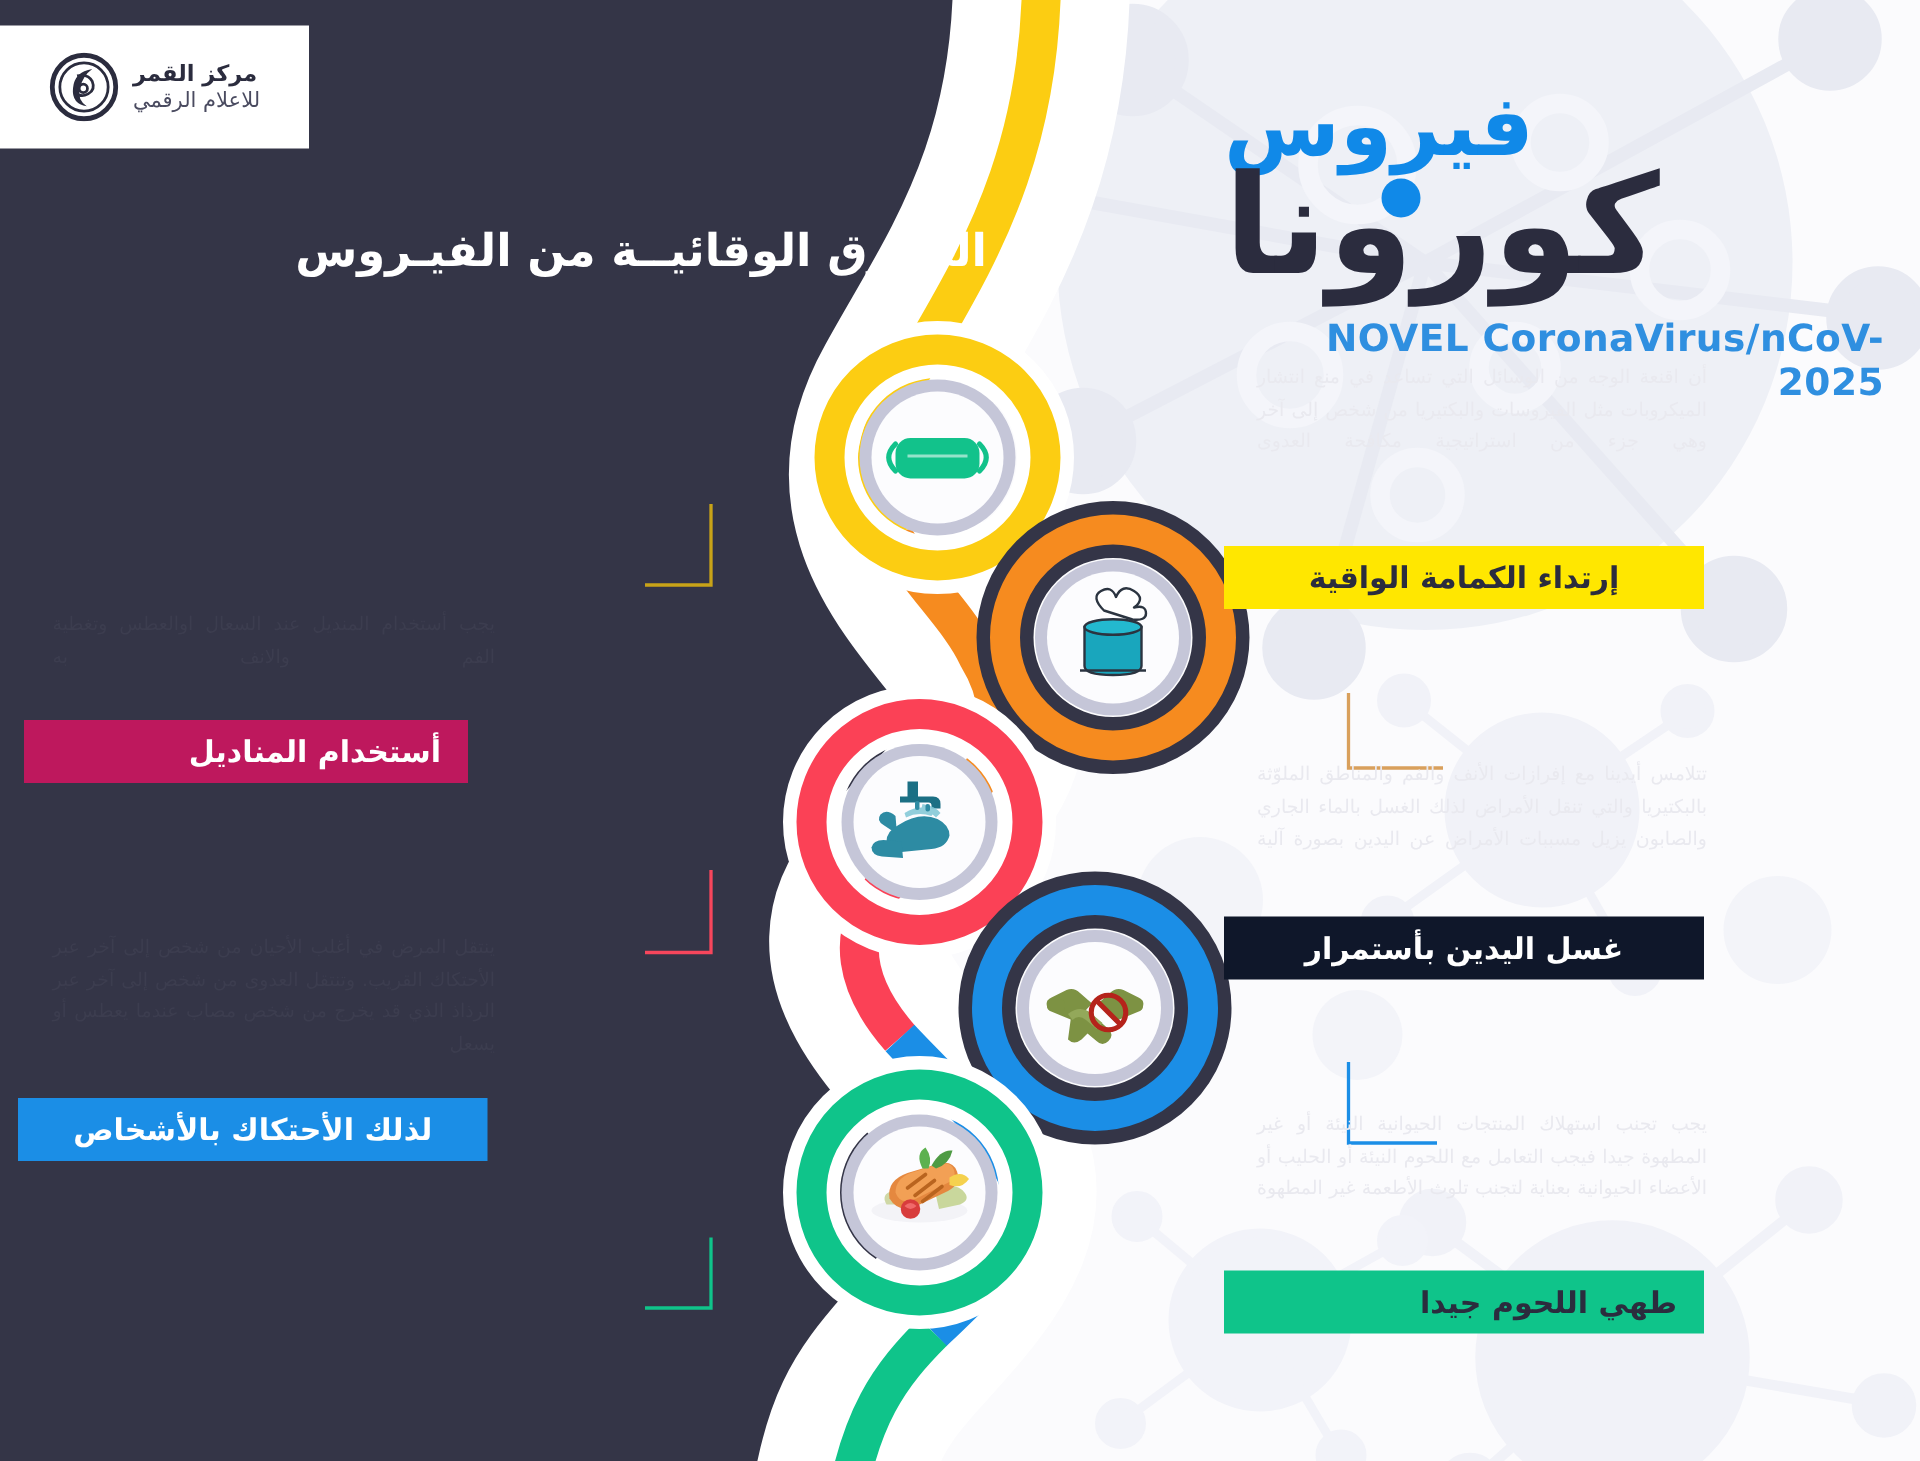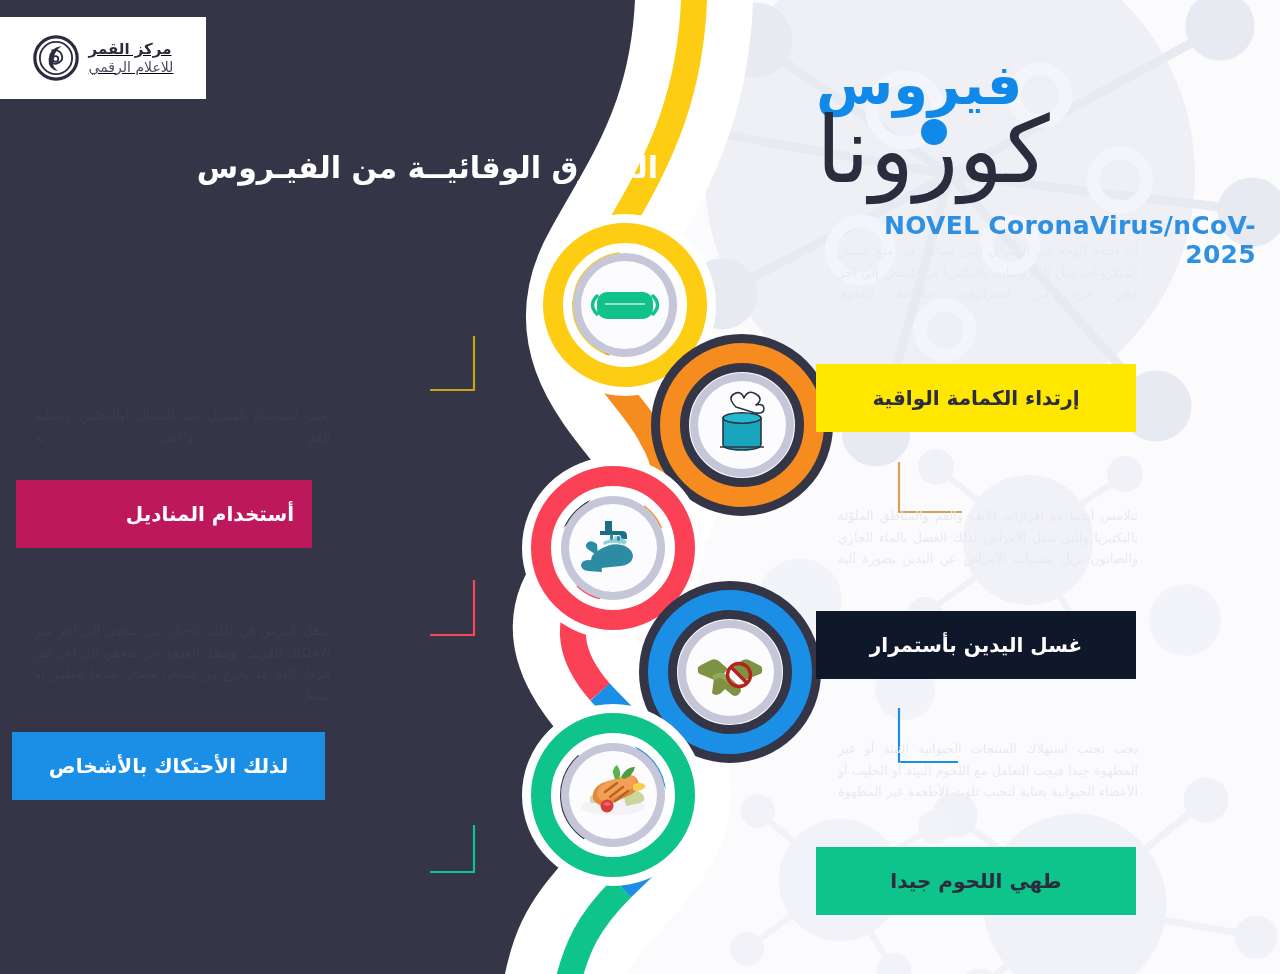--- a/index.html
+++ b/index.html
@@ -12,21 +12,20 @@
   #stage{position:absolute;inset:0;width:1280px;height:974px;}
 
   .layer{position:absolute;inset:0;width:1280px;height:974px;}
   svg.layer{display:block;}
 
   
   #logo-box{
     position:absolute;left:0;top:17px;width:206px;height:82px;
     background:#ffffff;display:flex;align-items:center;justify-content:center;gap:10px;
     z-index:30;
-    text-decoration:underline;
   }
   #logo-mark{width:46px;height:46px;flex:0 0 auto;}
   #logo-text{display:flex;flex-direction:column;align-items:flex-end;line-height:1.05;}
   #logo-title{font-size:15px;font-weight:bold;color:#2b2c3e;letter-spacing:.2px;}
   #logo-sub{font-size:14px;color:#4a4b60;margin-top:2px;}
 
   
   #section-heading{
     position:absolute;right:596px;top:150px;z-index:25;
     display:flex;align-items:center;gap:11px;
@@ -37,62 +36,62 @@
 
   #main-title{
     position:absolute;right:24px;top:58px;z-index:25;
     text-align:left;width:440px;direction:rtl;
   }
   #title-line1{
     font-size:56px;font-weight:bold;color:#1089e8;line-height:.95;
     letter-spacing:-1px;
   }
   #title-line2{
-    font-size:92px;font-weight:normal;color:#2b2c3e;line-height:1.0;
+    font-size:92px;font-weight:bold;color:#2b2c3e;line-height:1.0;
     letter-spacing:-2px;margin-top:-6px;position:relative;
   }
   #title-dot{
     position:absolute;width:26px;height:26px;border-radius:50%;
     background:#1089e8;left:105px;top:14px;
   }
   #title-sub{
     font-size:25px;font-weight:bold;color:#2f8fe0;margin-top:14px;
     direction:ltr;text-align:right;letter-spacing:.3px;
   }
 
   
   .step{position:absolute;z-index:22;}
   .step-body{
     font-size:12.6px;line-height:1.72;
     text-align:justify;text-align-last:justify;
     width:300px;
   }
   .step-label{
     display:inline-block;font-size:20px;font-weight:bold;
-    padding:22px 18px;white-space:nowrap;
+    padding:9px 18px;white-space:nowrap;
   }
 
   
   .step-left .step-body{color:#e9e9ef;}
   .step-right .step-body{color:#3c3d4f;}
 
   #s1-body{position:absolute;right:142px;top:240px;}
   #s1-label{position:absolute;right:144px;top:364px;background:#ffe700;color:#2b2c3e;width:284px;text-align:center;}
 
   #s2-body{position:absolute;right:950px;top:405px;width:295px;}
   #s2-label{position:absolute;right:968px;top:480px;background:#be185d;color:#ffffff;width:260px;}
 
   #s3-body{position:absolute;right:142px;top:505px;}
   #s3-label{position:absolute;right:144px;top:611px;background:#0f172a;color:#ffffff;width:284px;text-align:center;}
 
   #s4-body{position:absolute;right:950px;top:620px;width:295px;}
   #s4-label{position:absolute;right:955px;top:732px;background:#1b8ee6;color:#ffffff;width:277px;text-align:center;}
 
   #s5-body{position:absolute;right:142px;top:738px;}
-  #s5-label{position:absolute;right:144px;top:847px;background:#0fc48a;color:#2b2c3e;width:284px;text-align:center;}
+  #s5-label{position:absolute;right:144px;top:847px;background:#0fc48a;color:#2b2c3e;width:284px;}
 </style>
 </head>
 <body>
 
 <div id="stage">
 
   <svg class="layer" viewBox="0 0 1280 974">
     <defs>
       <clipPath id="clipAll">
           <rect x="0" y="0" width="1280" height="974"></rect>

